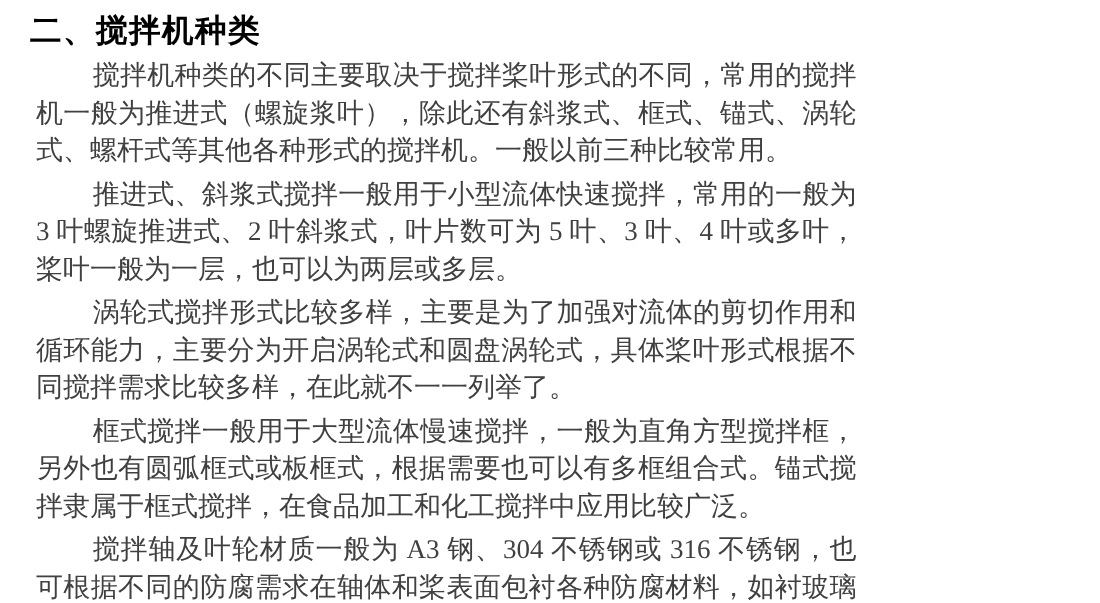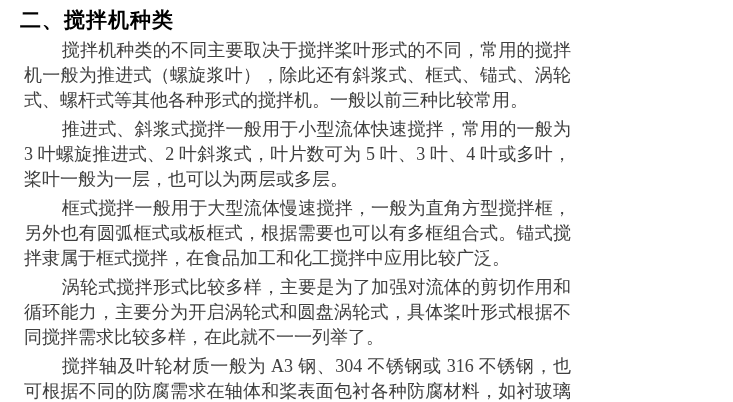--- a/index.html
+++ b/index.html
@@ -40,17 +40,17 @@
   }
 </style>
 </head>
 <body>
 
 <div class="page">
   <h1 class="heading">二、搅拌机种类</h1>
   <div class="body-text">
     <p>搅拌机种类的不同主要取决于搅拌桨叶形式的不同，常用的搅拌机一般为推进式（螺旋浆叶），除此还有斜浆式、框式、锚式、涡轮式、螺杆式等其他各种形式的搅拌机。一般以前三种比较常用。</p>
     <p>推进式、斜浆式搅拌一般用于小型流体快速搅拌，常用的一般为 3 叶螺旋推进式、2 叶斜浆式，叶片数可为 5 叶、3 叶、4 叶或多叶，桨叶一般为一层，也可以为两层或多层。</p>
+    <p>涡轮式搅拌形式比较多样，主要是为了加强对流体的剪切作用和循环能力，主要分为开启涡轮式和圆盘涡轮式，具体桨叶形式根据不同搅拌需求比较多样，在此就不一一列举了。</p>
     <p>框式搅拌一般用于大型流体慢速搅拌，一般为直角方型搅拌框，另外也有圆弧框式或板框式，根据需要也可以有多框组合式。锚式搅拌隶属于框式搅拌，在食品加工和化工搅拌中应用比较广泛。</p>
-    <p>涡轮式搅拌形式比较多样，主要是为了加强对流体的剪切作用和循环能力，主要分为开启涡轮式和圆盘涡轮式，具体桨叶形式根据不同搅拌需求比较多样，在此就不一一列举了。</p>
     <p>搅拌轴及叶轮材质一般为 A3 钢、304 不锈钢或 316 不锈钢，也可根据不同的防腐需求在轴体和桨表面包衬各种防腐材料，如衬玻璃钢、衬胶、衬塑等等。</p>
   </div>
 </div>
 
 </body></html>

